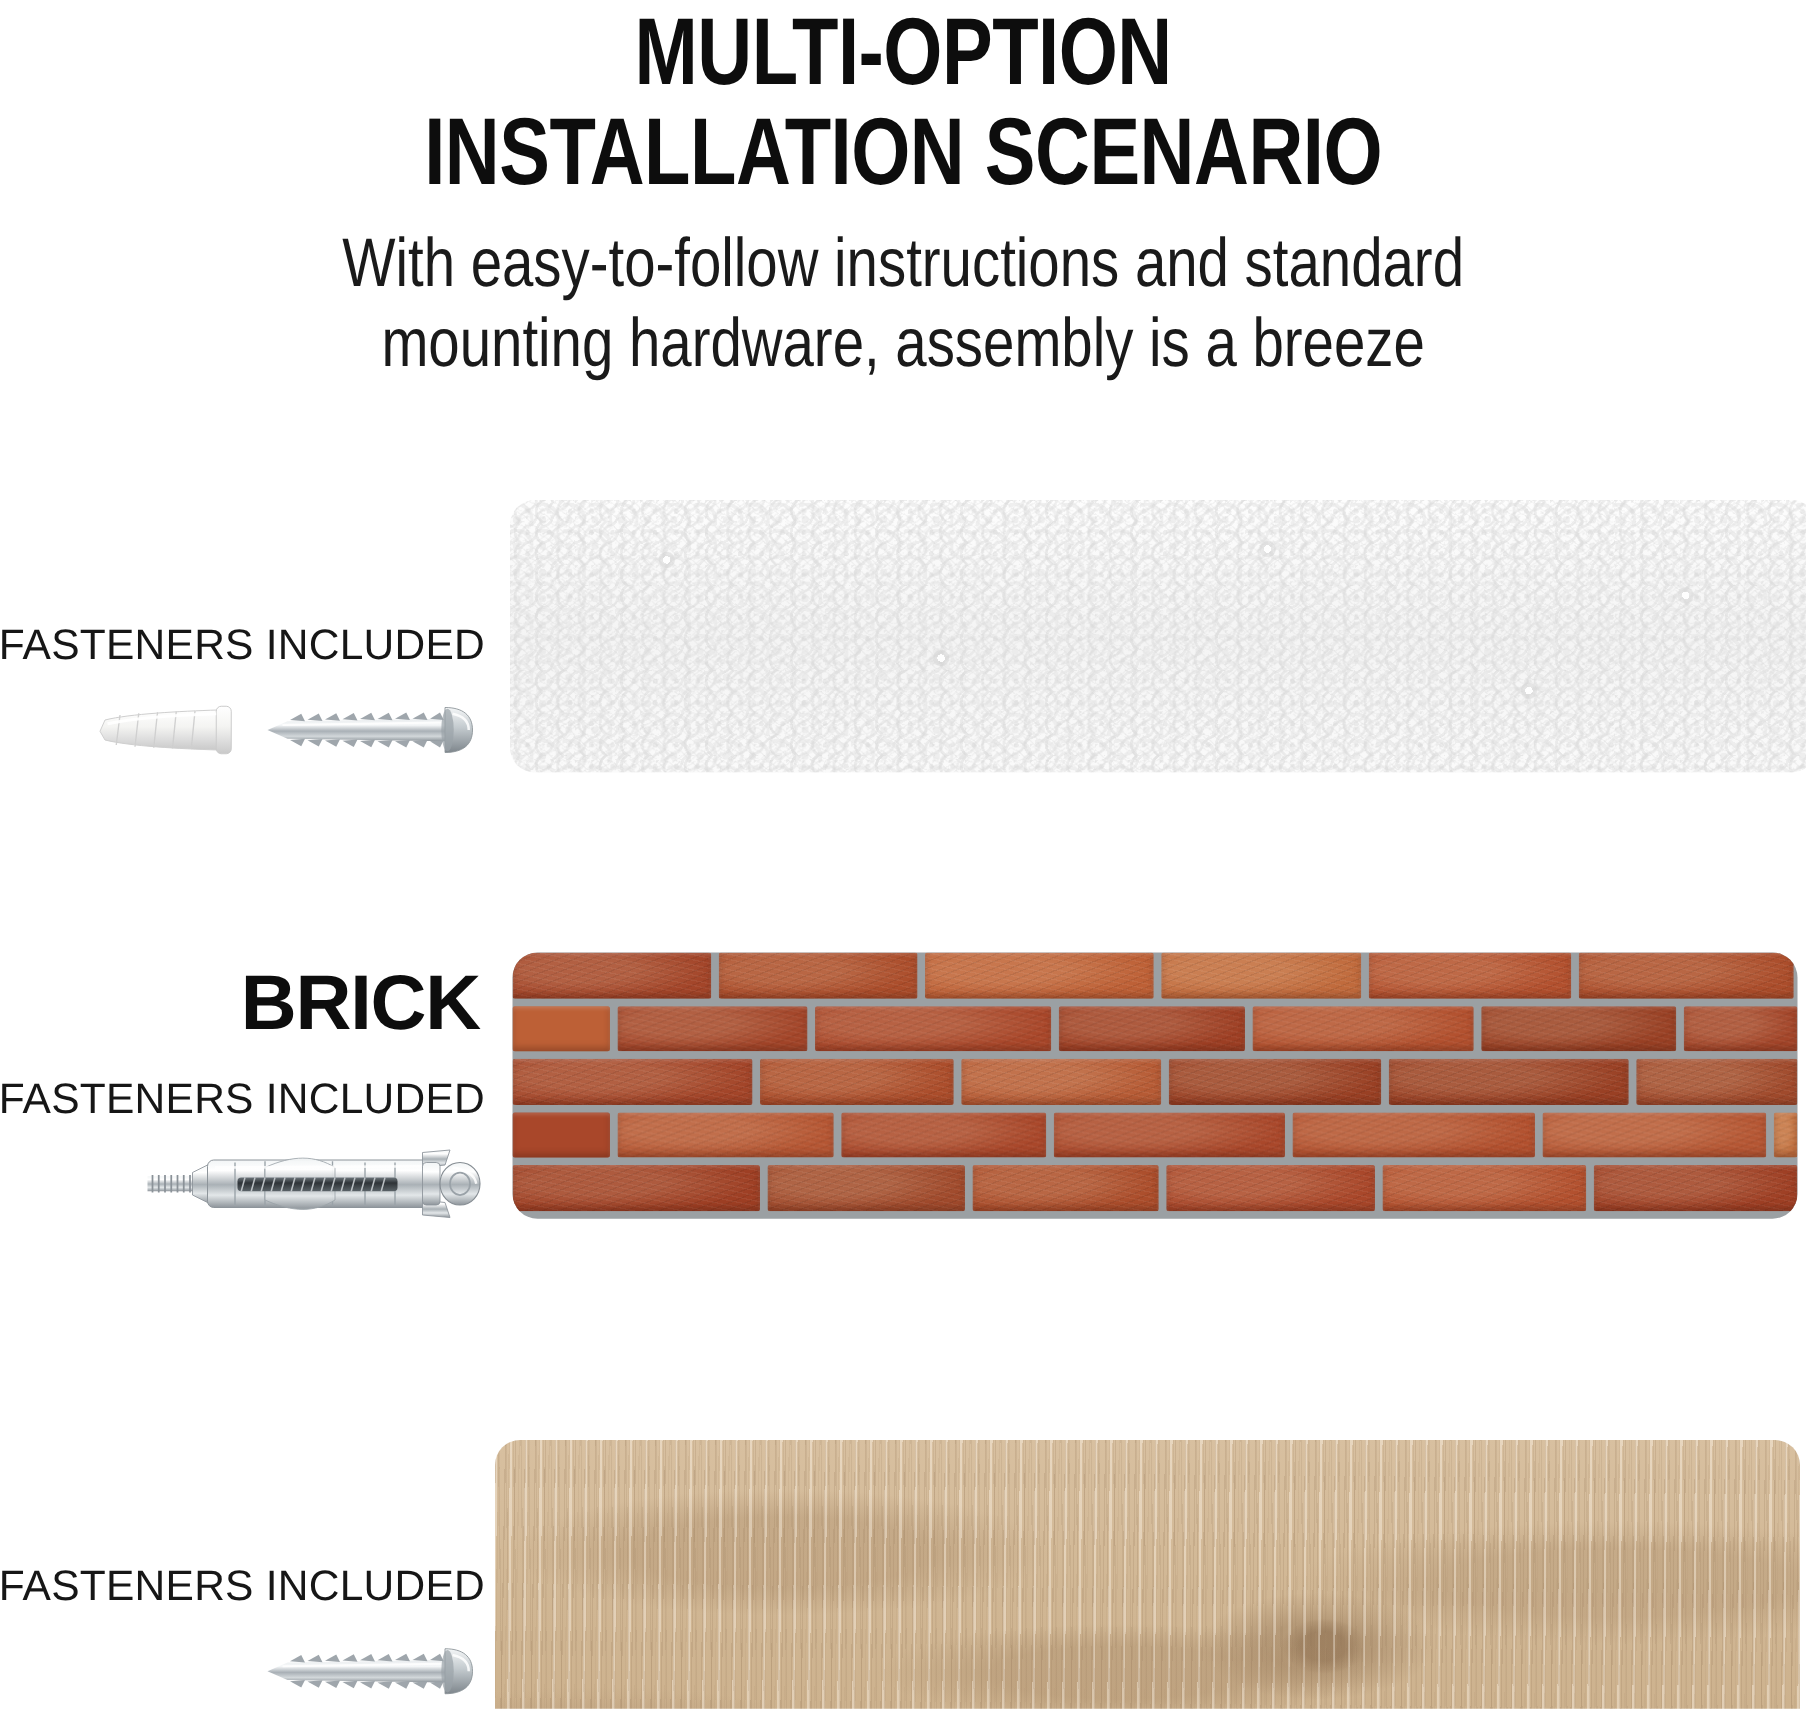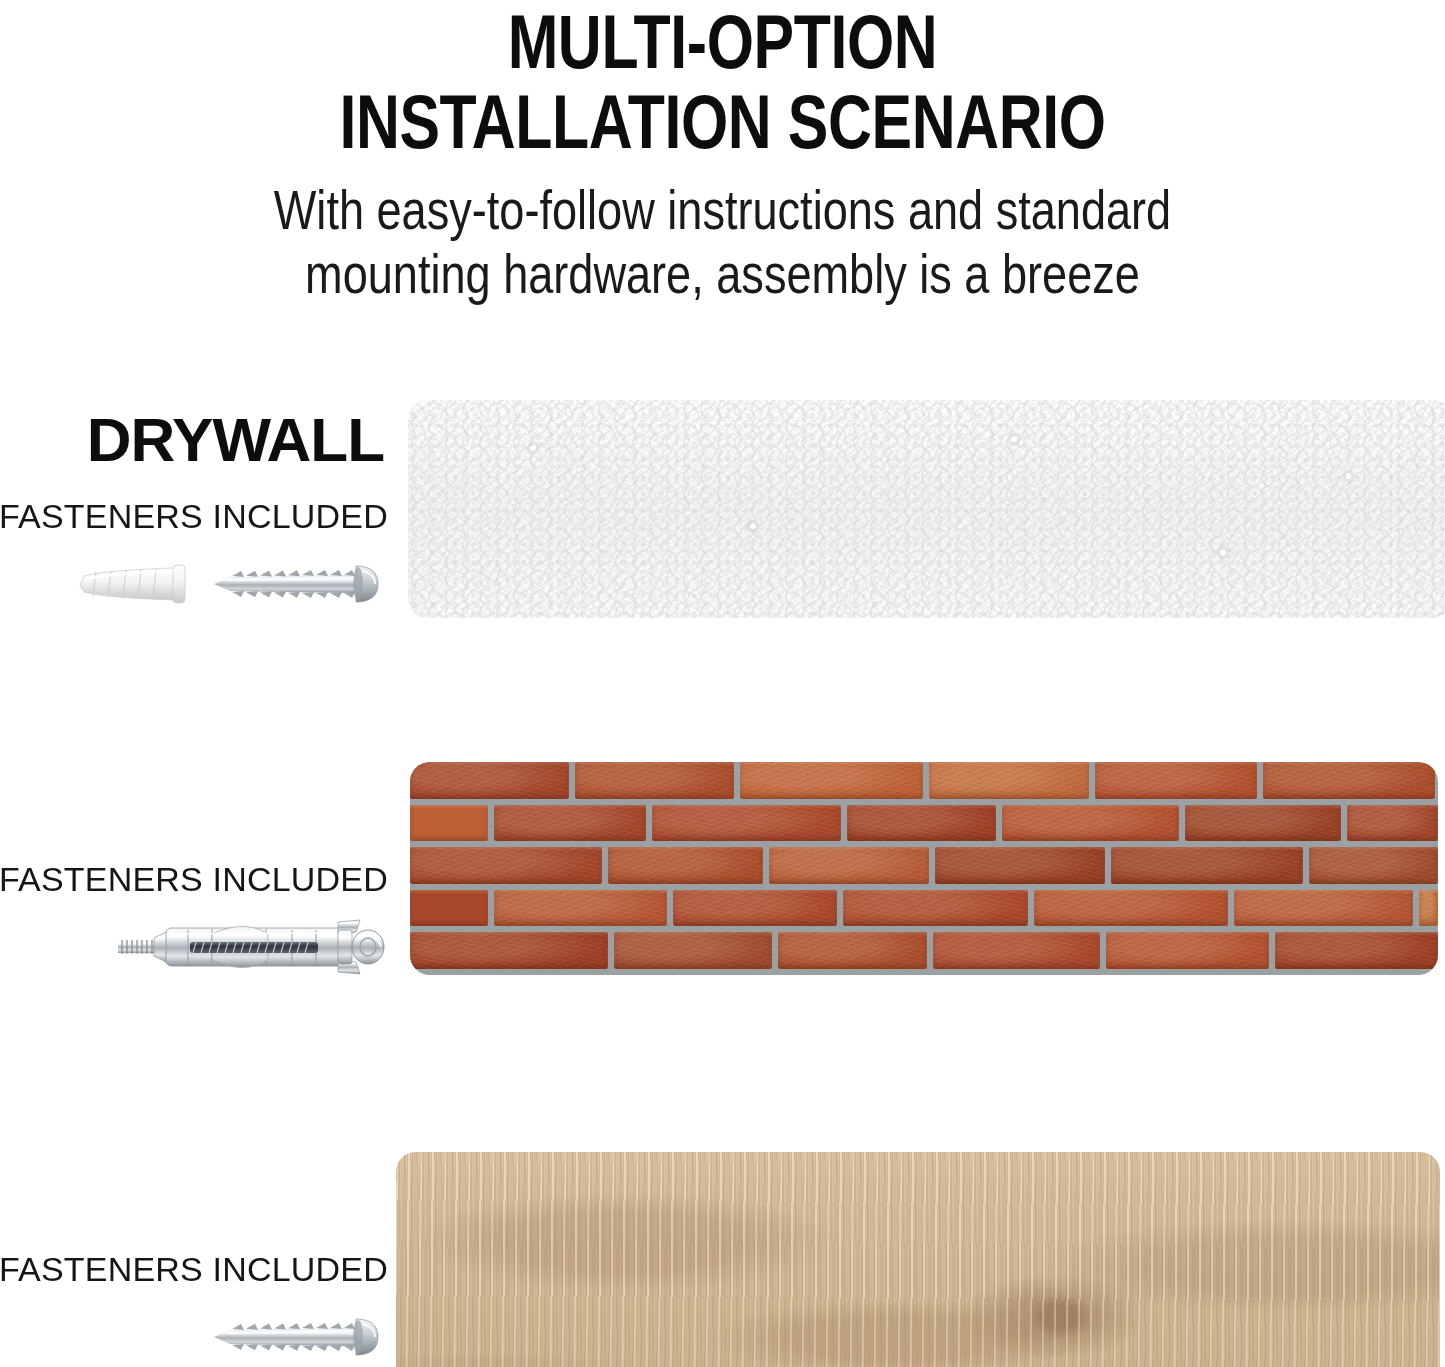--- a/index.html
+++ b/index.html
@@ -196,21 +196,20 @@
 <div id="header">
   <h1 id="headline">MULTI-OPTION
 INSTALLATION SCENARIO</h1>
   <p id="subhead">With easy-to-follow instructions and standard
 mounting hardware, assembly is a breeze</p>
 </div>
 
 <div class="row" id="row-drywall">
 
   <div class="label-col">
-    <div class="surface-name">DRYWALL</div>
     <div class="fasteners-note">FASTENERS INCLUDED</div>
 
     <div class="hw-wrap">
 
       <span>
         <svg class="hw" width="118" height="44" viewBox="0 0 118 44">
           <defs>
             <linearGradient id="plasticG" x1="0" y1="0" x2="0" y2="1">
               <stop offset="0%" stop-color="#ffffff"></stop>
               <stop offset="42%" stop-color="#f4f4f2"></stop>
@@ -279,20 +278,21 @@
       </span>
     </div>
   </div>
 
   <div class="panel" id="panel-drywall"></div>
 </div>
 
 <div class="row" id="row-brick">
 
   <div class="label-col">
+    <div class="surface-name">BRICK</div>
     <div class="fasteners-note">FASTENERS INCLUDED</div>
 
     <div class="hw-wrap">
 
       <span>
         <svg class="hw" width="272" height="58" viewBox="0 0 272 58">
           <defs>
             <linearGradient id="mollyG" x1="0" y1="0" x2="0" y2="1">
               <stop offset="0%" stop-color="#f2f5f6"></stop>
               <stop offset="22%" stop-color="#ffffff"></stop>

